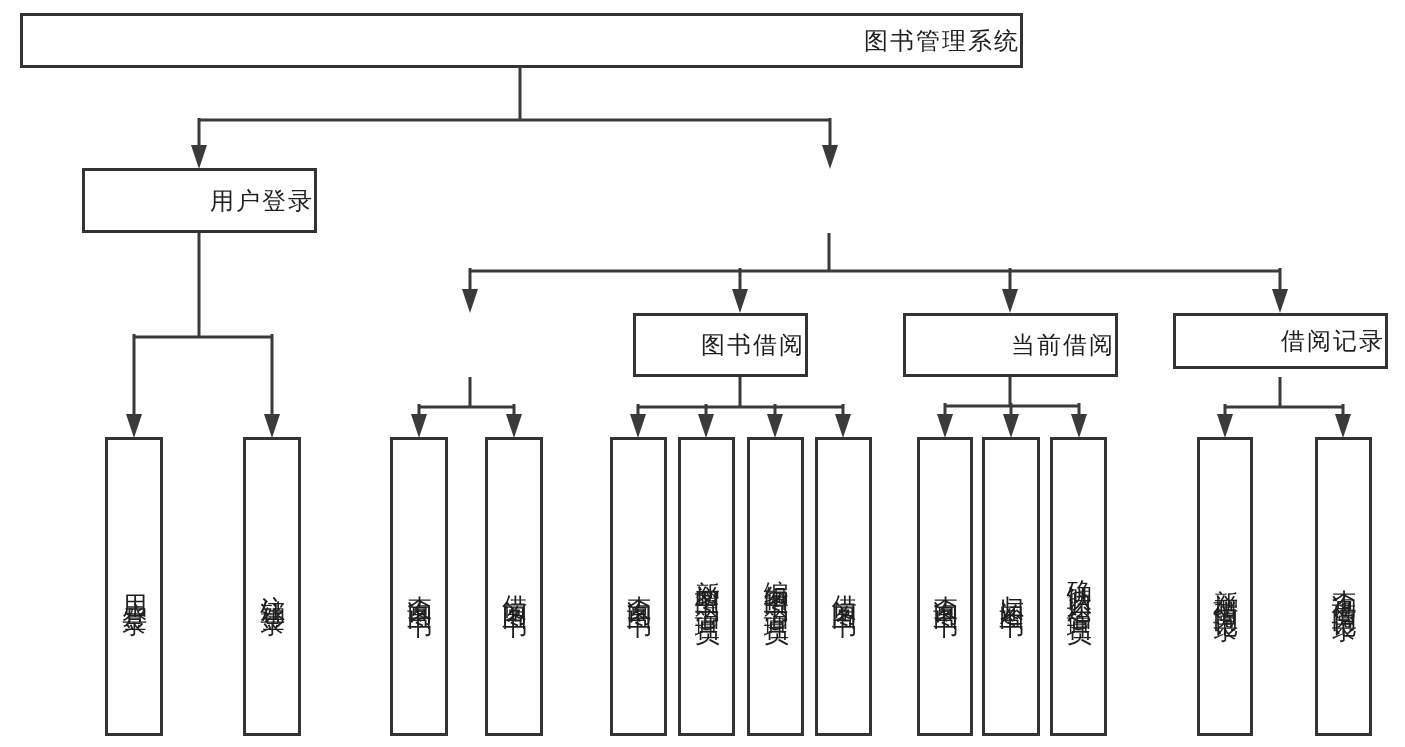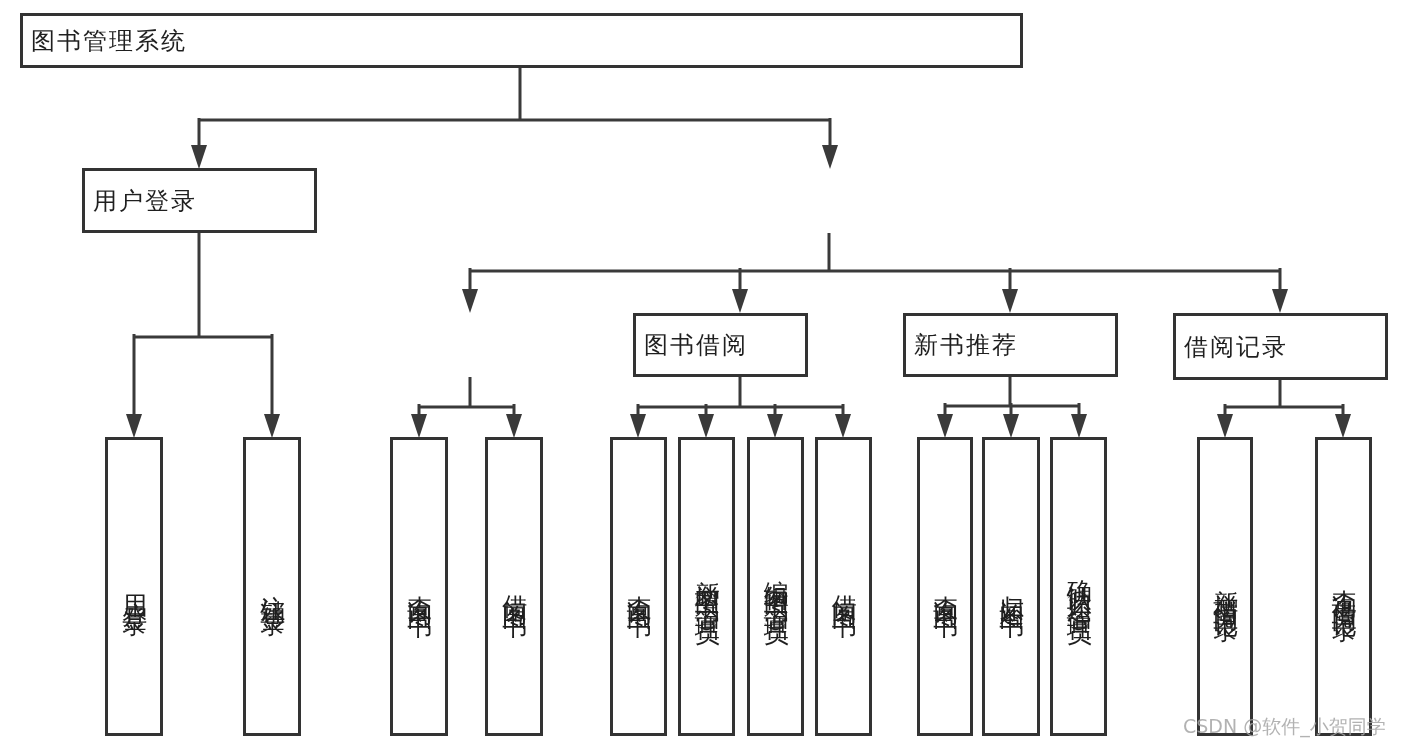--- a/index.html
+++ b/index.html
@@ -25,26 +25,25 @@
   }
   .ln { stroke: #3a3a3a; stroke-width: 3; fill: none; }
   .ah { fill: #3a3a3a; stroke: none; }
   .hbox {
     position: absolute;
     box-sizing: border-box;
     border: 3px solid #333333;
     background: #ffffff;
     display: flex;
     align-items: center;
-    justify-content: flex-start;
+    justify-content: flex-end;
     font-size: 24px;
     color: #1f1f1f;
     letter-spacing: 2px;
     z-index: 2;
-    padding-left: 8px;
   }
   .vbox {
     position: absolute;
     box-sizing: border-box;
     top: 437px;
     height: 299px;
     border: 3px solid #333333;
     background: #ffffff;
     display: flex;
     align-items: center;
@@ -122,23 +121,23 @@
   </div>
 
   <div class="hbox" style="left:82px; top:168px; width:235px; height:65px;">
     <span>用户登录</span>
   </div>
 
   <div class="hbox" style="left:633px; top:313px; width:175px; height:64px;">
     <span>图书借阅</span>
   </div>
   <div class="hbox" style="left:903px; top:313px; width:215px; height:64px;">
-    <span>新书推荐</span>
+    <span>当前借阅</span>
   </div>
-  <div class="hbox" style="left:1173px; top:313px; width:215px; height:67px;">
+  <div class="hbox" style="left:1173px; top:313px; width:215px; height:56px;">
     <span>借阅记录</span>
   </div>
 
   <div class="vbox" style="left:105px; width:58px;">
     <span class="vlabel">用户登录</span>
   </div>
   <div class="vbox" style="left:243px; width:58px;">
     <span class="vlabel">注销登录</span>
   </div>
 
@@ -172,15 +171,14 @@
     <span class="vlabel">确认归还（管理员）</span>
   </div>
 
   <div class="vbox" style="left:1197px; width:56px;">
     <span class="vlabel">新增借阅记录</span>
   </div>
   <div class="vbox" style="left:1315px; width:57px;">
     <span class="vlabel">查询借阅记录</span>
   </div>
 
-  <div class="watermark">CSDN @软件_小贺同学</div>
 
 </div>
 
 </body></html>

